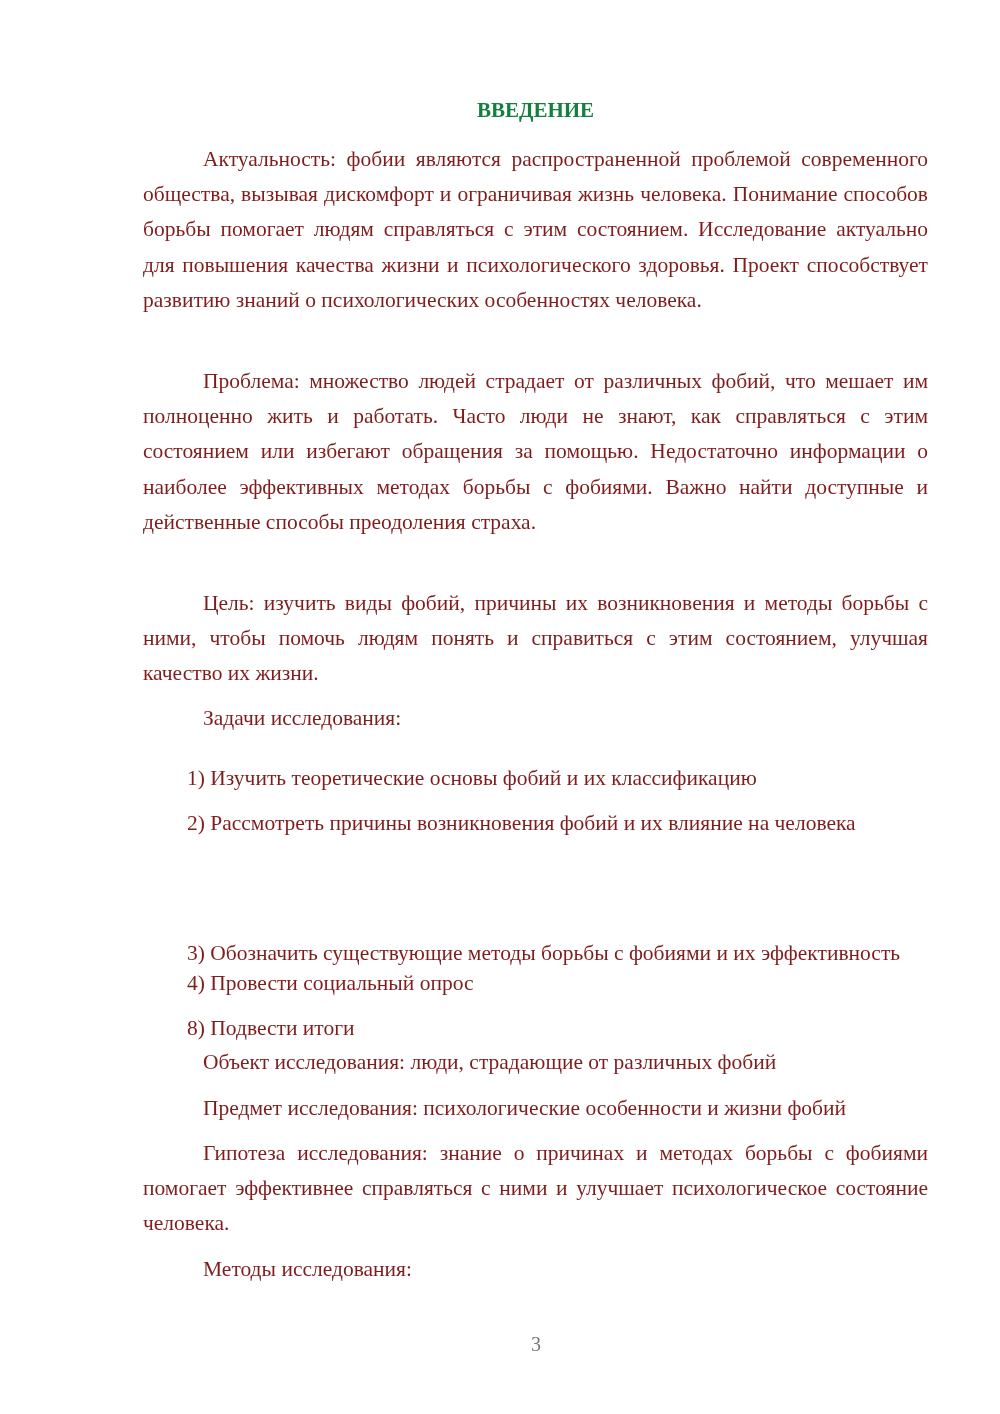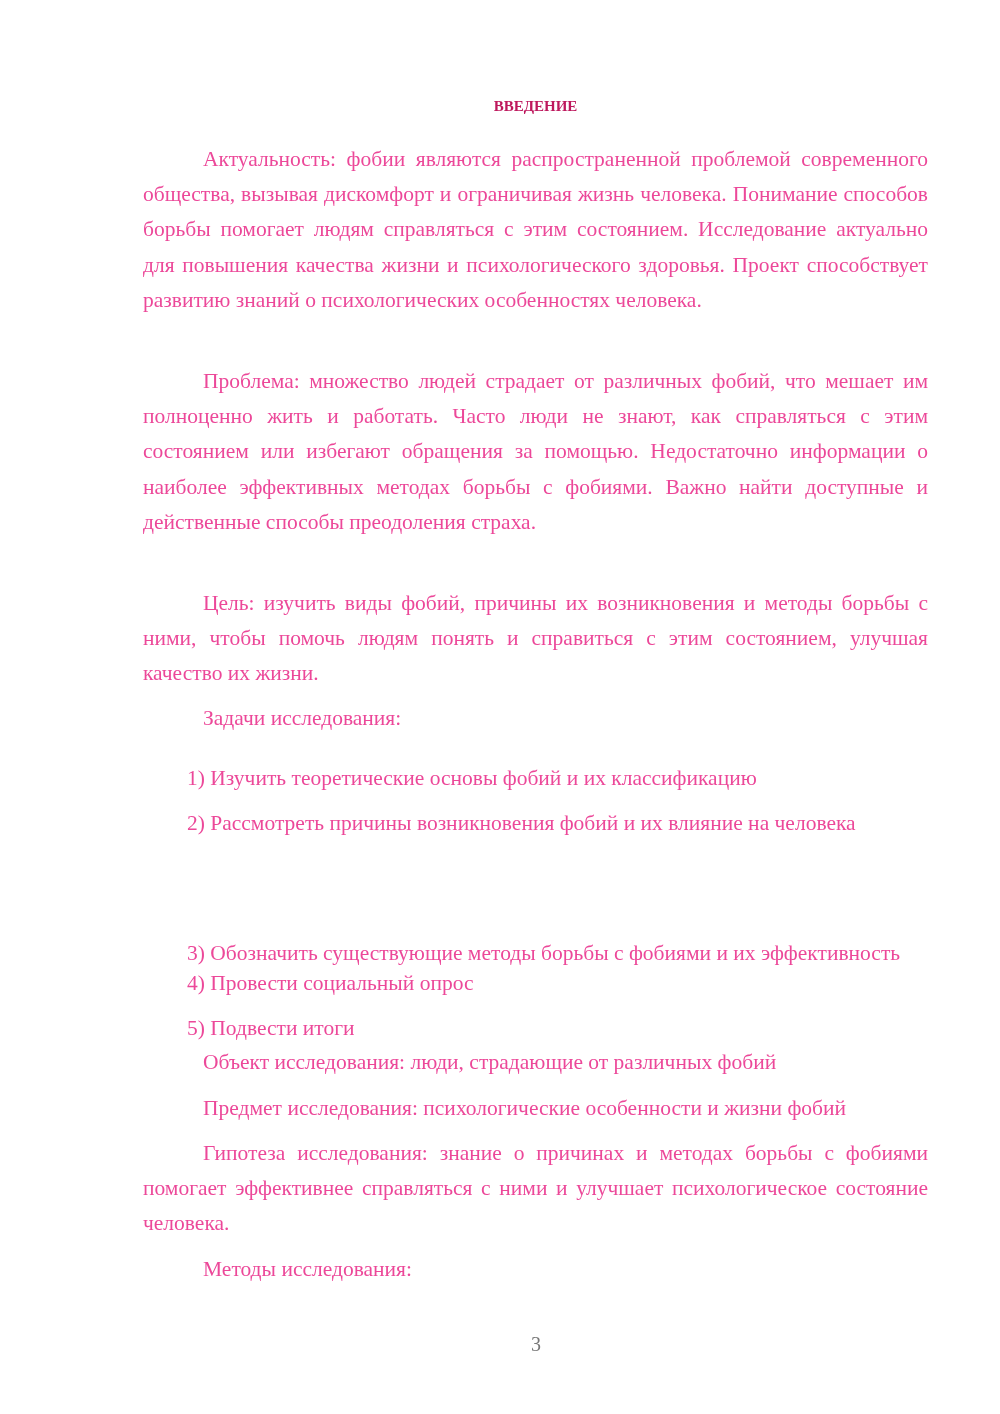--- a/index.html
+++ b/index.html
@@ -1,19 +1,19 @@
 <!DOCTYPE html>
 <html><head>
 <meta charset="utf-8">
 <style>
   html, body { margin: 0; padding: 0; background: #ffffff; }
   body { width: 1000px; height: 1414px; position: relative; overflow: hidden; }
   .page { position: absolute; left: 0; top: 0; width: 1000px; height: 1414px; background: #ffffff; }
-  .text { position: absolute; left: 143px; width: 785px; font-family: "Liberation Serif", serif; font-size: 21.5px; color: #ec4899; }
-  .title { position: absolute; left: 143px; width: 785px; top: 98px; text-align: center; font-family: "Liberation Serif", serif; font-weight: bold; font-size: 15px; color: #be185d; }
+  .text { position: absolute; left: 143px; width: 785px; font-family: "Liberation Serif", serif; font-size: 21.5px; color: #7f1d1d; }
+  .title { position: absolute; left: 143px; width: 785px; top: 98px; text-align: center; font-family: "Liberation Serif", serif; font-weight: bold; font-size: 21px; color: #15803d; }
   .para { line-height: 35.2px; text-align: justify; text-indent: 60px; margin: 0; }
   .item { line-height: 35.2px; text-align: justify; text-indent: 32px; margin: 12px; }
   .pnum { position: absolute; left: 0; width: 1072px; top: 1333px; text-align: center; font-family: "Liberation Serif", serif; font-size: 20px; color: #777; }
 </style>
 </head>
 <body>
 
 <div class="page">
   <div class="title">ВВЕДЕНИЕ</div>
 
@@ -39,21 +39,21 @@
   <div class="text" style="top:794px;">
     <p class="item">2) Рассмотреть причины возникновения фобий и их влияние на человека</p>
   </div>
   <div class="text" style="top:924px;">
     <p class="item">3) Обозначить существующие методы борьбы с фобиями и их эффективность</p>
   </div>
   <div class="text" style="top:954px;">
     <p class="item">4) Провести социальный опрос</p>
   </div>
   <div class="text" style="top:999px;">
-    <p class="item">5) Подвести итоги</p>
+    <p class="item">8) Подвести итоги</p>
   </div>
 
   <div class="text" style="top:1045px;">
     <p class="para">Объект исследования: люди, страдающие от различных фобий</p>
   </div>
 
   <div class="text" style="top:1091px;">
     <p class="para">Предмет исследования: психологические особенности и жизни фобий</p>
   </div>
 

